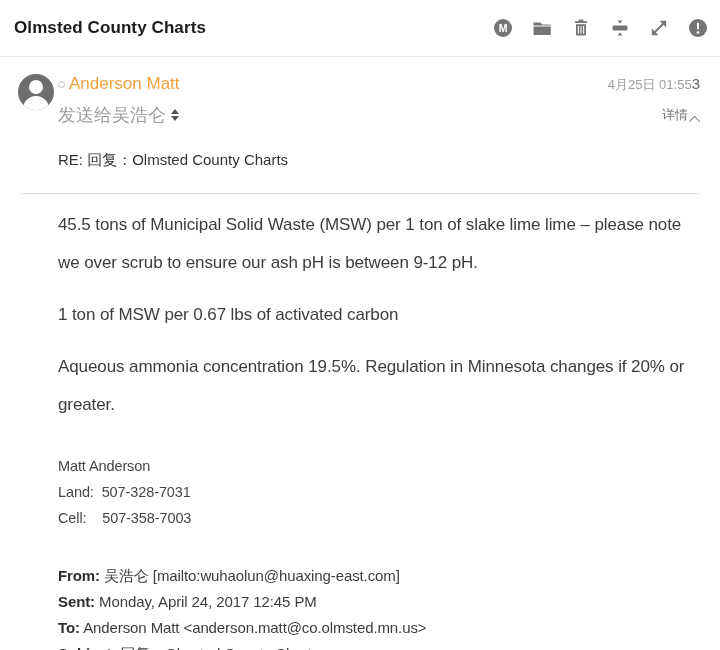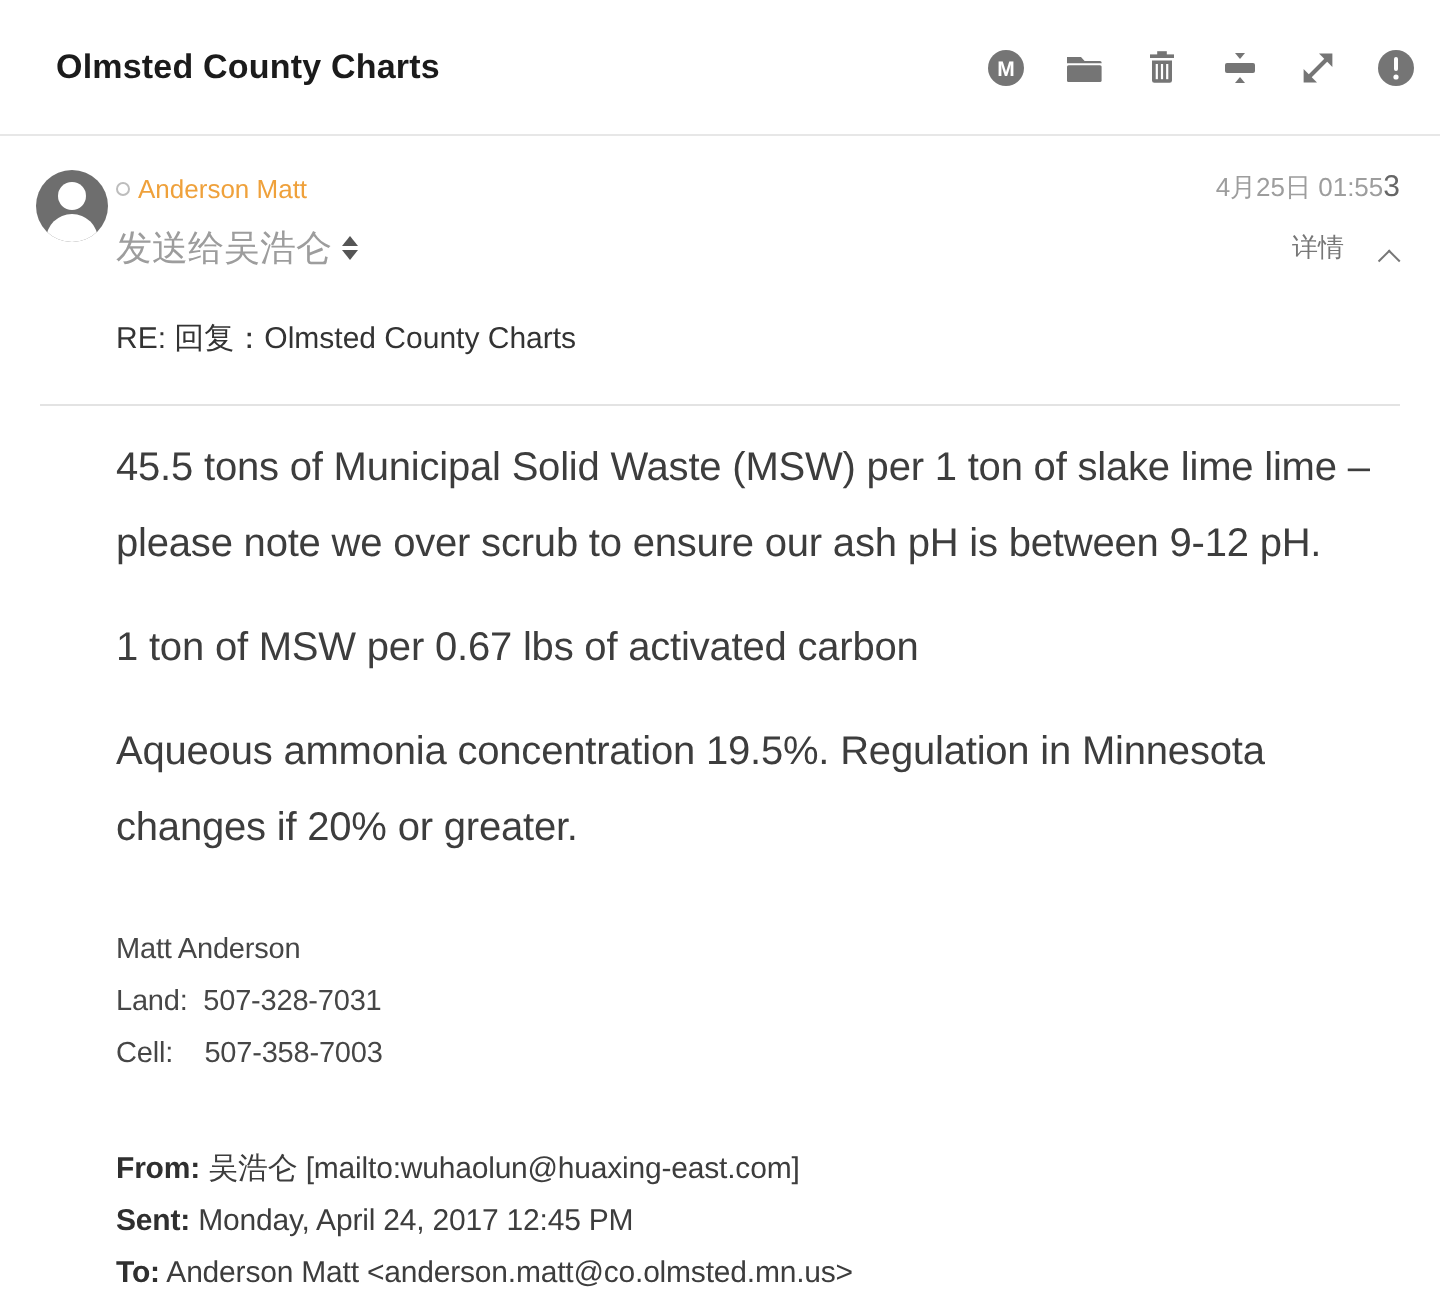--- a/index.html
+++ b/index.html
@@ -5,25 +5,25 @@
   * { margin: 0; padding: 0; box-sizing: border-box; }
   html, body { width: 720px; height: 650px; overflow: hidden; }
   body {
     font-family: "Liberation Sans", "DejaVu Sans", sans-serif;
     background: #ffffff;
     color: #3d3d3d;
   }
 
   
   .toolbar {
-    height: 68px;
+    height: 57px;
     display: flex;
     align-items: center;
     justify-content: space-between;
-    padding: 0 12px 0 28px;
+    padding: 0 12px 0 14px;
     border-bottom: 1px solid #e7e7e7;
     background: #ffffff;
   }
   .toolbar-title {
     font-size: 17px;
     font-weight: 700;
     color: #1b1b1b;
     letter-spacing: 0.1px;
   }
   .toolbar-icons { display: flex; align-items: center; gap: 19px; }
@@ -62,21 +62,21 @@
   .sender-row {
     display: flex; align-items: center; justify-content: space-between;
     margin-top: 2px;
   }
   .sender-left { display: flex; align-items: center; }
   .status-dot {
     width: 7px; height: 7px; border-radius: 50%;
     border: 1px solid #bdbdbd; background: transparent;
     margin-right: 4px;
   }
-  .sender-name { font-size: 13px; color: #efa13b; cursor: pointer; }
+  .sender-name { font-size: 17px; color: #efa13b; cursor: pointer; }
   .sender-right { display: flex; align-items: baseline; }
   .mail-date { font-size: 13px; color: #9d9d9d; }
   .thread-count { font-size: 15px; color: #666666; cursor: pointer; }
 
   .meta-row {
     display: flex; align-items: center; justify-content: space-between;
     margin-top: 9px;
   }
   .recipient-toggle { display: flex; align-items: center; gap: 5px; cursor: pointer; }
   .recipient-text { font-size: 18px; color: #9d9d9d; }
@@ -84,21 +84,21 @@
   .tri-up {
     width: 0; height: 0;
     border-left: 4px solid transparent; border-right: 4px solid transparent;
     border-bottom: 5px solid #555555;
   }
   .tri-down {
     width: 0; height: 0;
     border-left: 4px solid transparent; border-right: 4px solid transparent;
     border-top: 5px solid #555555;
   }
-  .details-toggle { display: flex; align-items: flex-end; gap: 20px; cursor: pointer; }
+  .details-toggle { display: flex; align-items: flex-end; gap: 4px; cursor: pointer; }
   .details-text { font-size: 13px; color: #777777; }
   .chevron-up {
     width: 8px; height: 8px;
     border-left: 1.5px solid #777777; border-top: 1.5px solid #777777;
     transform: rotate(45deg) translateY(2px);
   }
 
   .subject-line {
     padding: 24px 20px 0 58px;
     font-size: 15px;
@@ -107,21 +107,21 @@
 
   .divider {
     border: none;
     border-top: 1px solid #e3e3e3;
     margin: 23px 20px 0 20px;
   }
 
   
   .email-body { padding: 12px 20px 0 58px; }
   .email-body p {
-    font-size: 20px;
+    font-size: 17px;
     letter-spacing: -0.1px;
     line-height: 38px;
     color: #3d3d3d;
     margin-bottom: 14px;
   }
   .signature { margin-top: 29px; }
   .signature div {
     font-size: 14.5px;
     letter-spacing: -0.1px;
     line-height: 26px;

